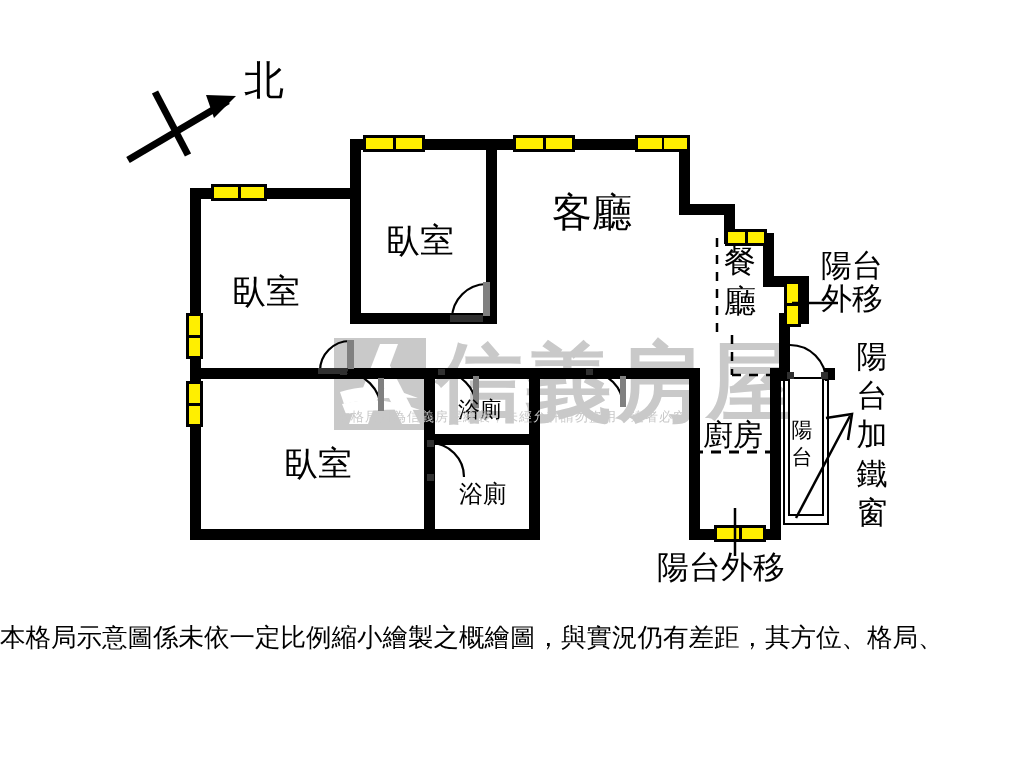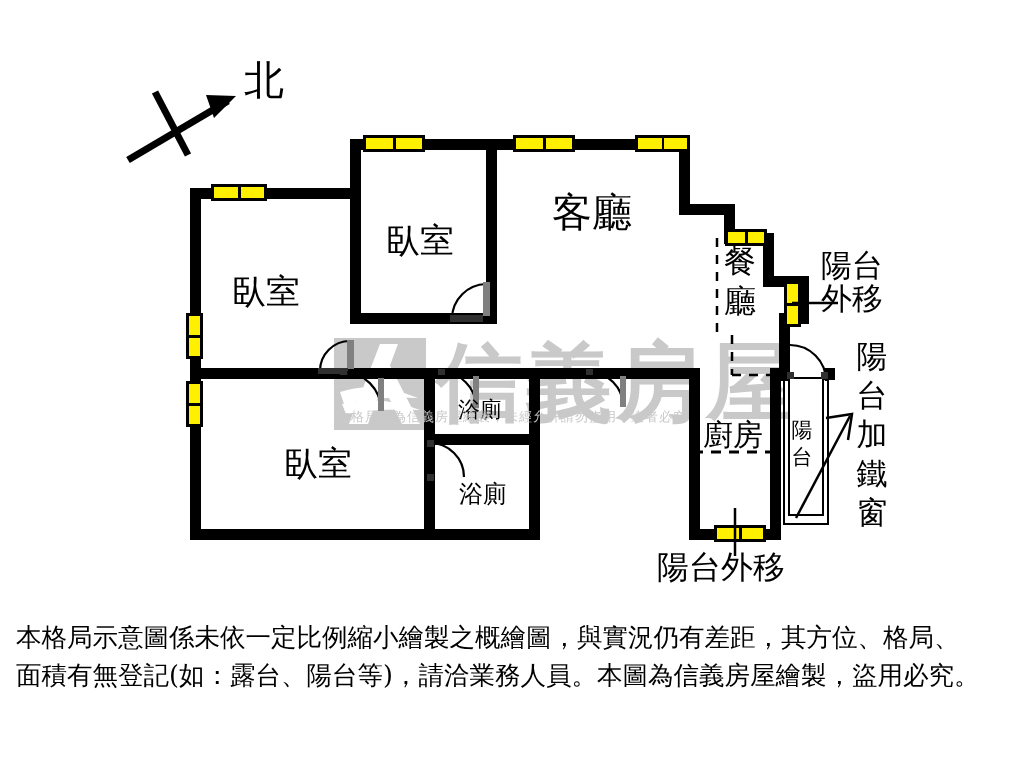--- a/index.html
+++ b/index.html
@@ -22,21 +22,21 @@
     height: 768px;
   }
   svg.plan-svg {
     position: absolute;
     left: 0; top: 0;
     width: 1024px;
     height: 768px;
   }
   .disclaimer-block {
     position: absolute;
-    left: 16px;
+    left: 0px;
     top: 618px;
     width: 876px;
     font-family: "DejaVu Serif", "Liberation Serif", serif;
     font-size: 25.5px;
     line-height: 38px;
     color: #000000;
     letter-spacing: 0px;
     white-space: nowrap;
   }
   .disclaimer-line { display: block; }
@@ -273,16 +273,15 @@
     </g>
 
     <text x="657" y="578" font-family="'DejaVu Serif','Liberation Serif',serif" font-size="32" fill="#000000">陽台外移</text>
 
   </svg>
 
   <div class="wm-text">本格局圖為信義房屋繪製，未經允許請勿盜用，違者必究</div>
 
   <div class="disclaimer-block">
     <span class="disclaimer-line">本格局示意圖係未依一定比例縮小繪製之概繪圖，與實況仍有差距，其方位、格局、</span>
-    <span class="disclaimer-line">面積有無登記(如：露台、陽台等)，請洽業務人員。本圖為信義房屋繪製，盜用必究。</span>
   </div>
 
 </div>
 
 </body></html>

